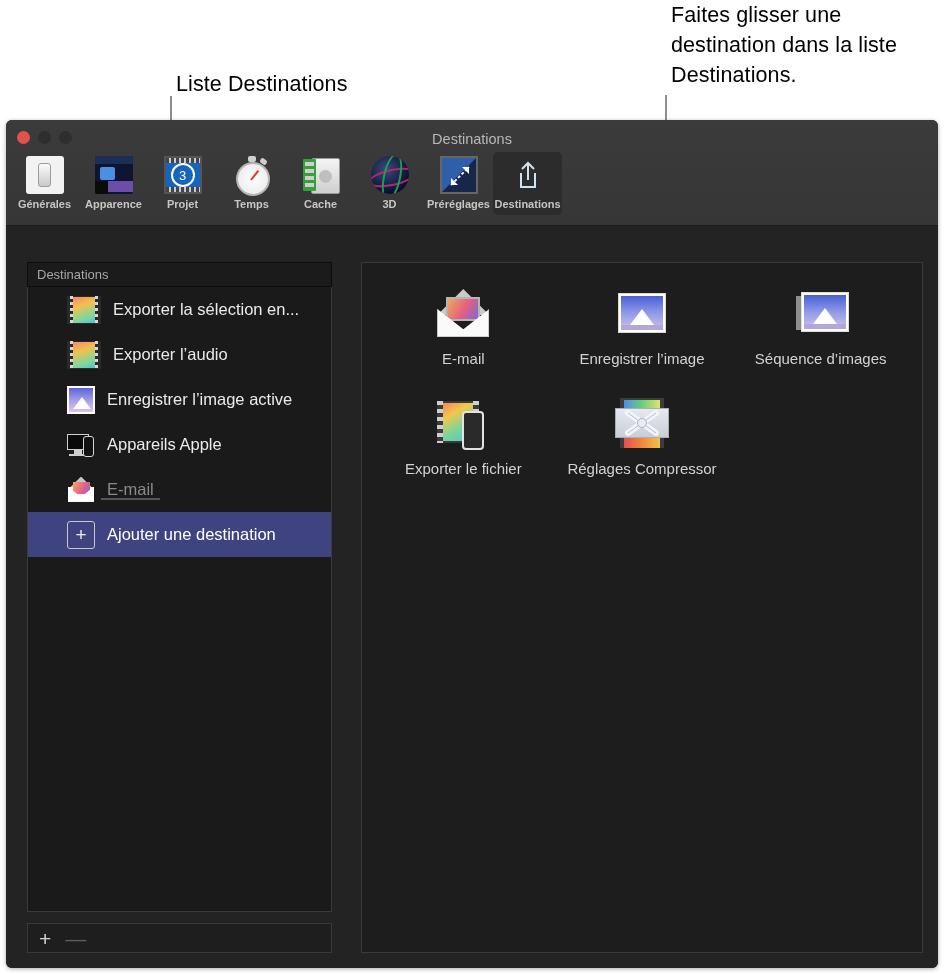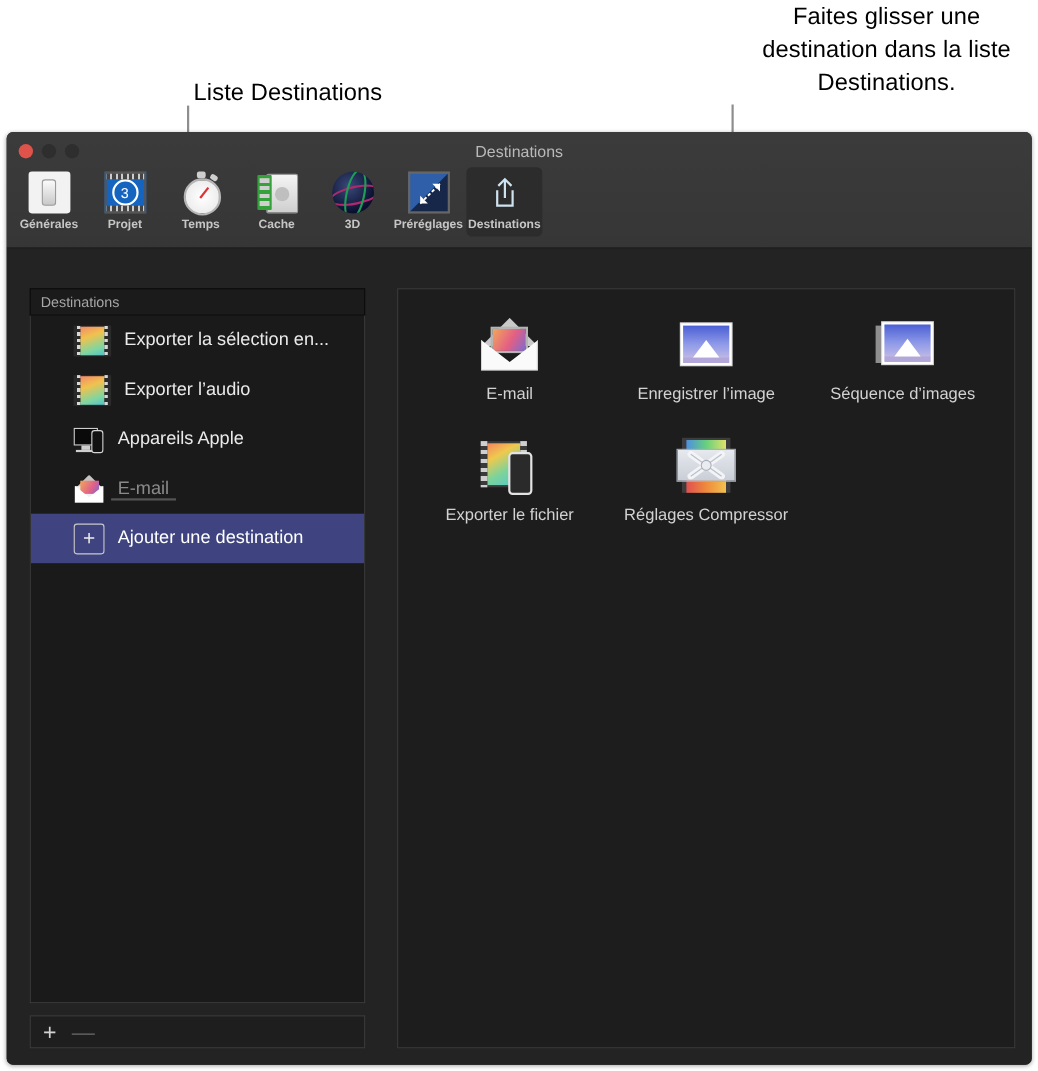--- a/index.html
+++ b/index.html
@@ -18,21 +18,21 @@
   
   .callout-text {
     position: absolute;
     color: #000000;
     font-size: 21.5px;
     line-height: 30px;
     letter-spacing: 0.1px;
     white-space: pre-line;
   }
   #callout-left-text  { left: 176px; top: 69px; }
-  #callout-right-text { left: 671px; top: 0px; width: 270px; text-align: center; }
+  #callout-right-text { left: 671px; top: 0px; width: 270px; }
 
   .callout-line {
     position: absolute;
     width: 2px;
     background: #8e8e8e;
   }
   #callout-left-line  { left: 170px; top: 96px;  height: 162px; }
   #callout-right-line { left: 665px; top: 95px;  height: 163px; }
 
   
@@ -344,20 +344,29 @@
 
     <div id="toolbar-items">
 
       <div class="tb-item">
         <div class="tb-icon ic-generales">
             <div class="sw"></div>
           </div>
         <div class="tb-label">Générales</div>
       </div>
 
+      <div class="tb-item">
+        <div class="tb-icon ic-apparence">
+          <div class="bar"></div>
+            <div class="black"></div>
+            <div class="purple"></div>
+            <div class="blue"></div>
+        </div>
+        <div class="tb-label">Apparence</div>
+      </div>
 
       <div class="tb-item">
         <div class="tb-icon ic-projet">
           <div class="perf-t"></div>
             <div class="perf-b"></div>
             <div class="circ">3</div>
         </div>
         <div class="tb-label">Projet</div>
       </div>
 
@@ -435,20 +444,28 @@
 
         <div class="dest-row">
           <div class="row-icon ri-film">
               <div class="strip"></div>
               <div class="perf-l"></div>
               <div class="perf-r"></div>
             </div>
           <div class="row-label">Exporter l’audio</div>
         </div>
 
+        <div class="dest-row">
+          <div class="row-icon ri-photo">
+              <div class="pic">
+                <div class="mtn"></div>
+              </div>
+            </div>
+          <div class="row-label">Enregistrer l’image active</div>
+        </div>
 
 
         <div class="dest-row">
           <div class="row-icon ri-devices">
               <div class="mon"></div>
               <div class="stand"></div>
               <div class="base"></div>
               <div class="ph"></div>
             </div>
           <div class="row-label">Appareils Apple</div>

